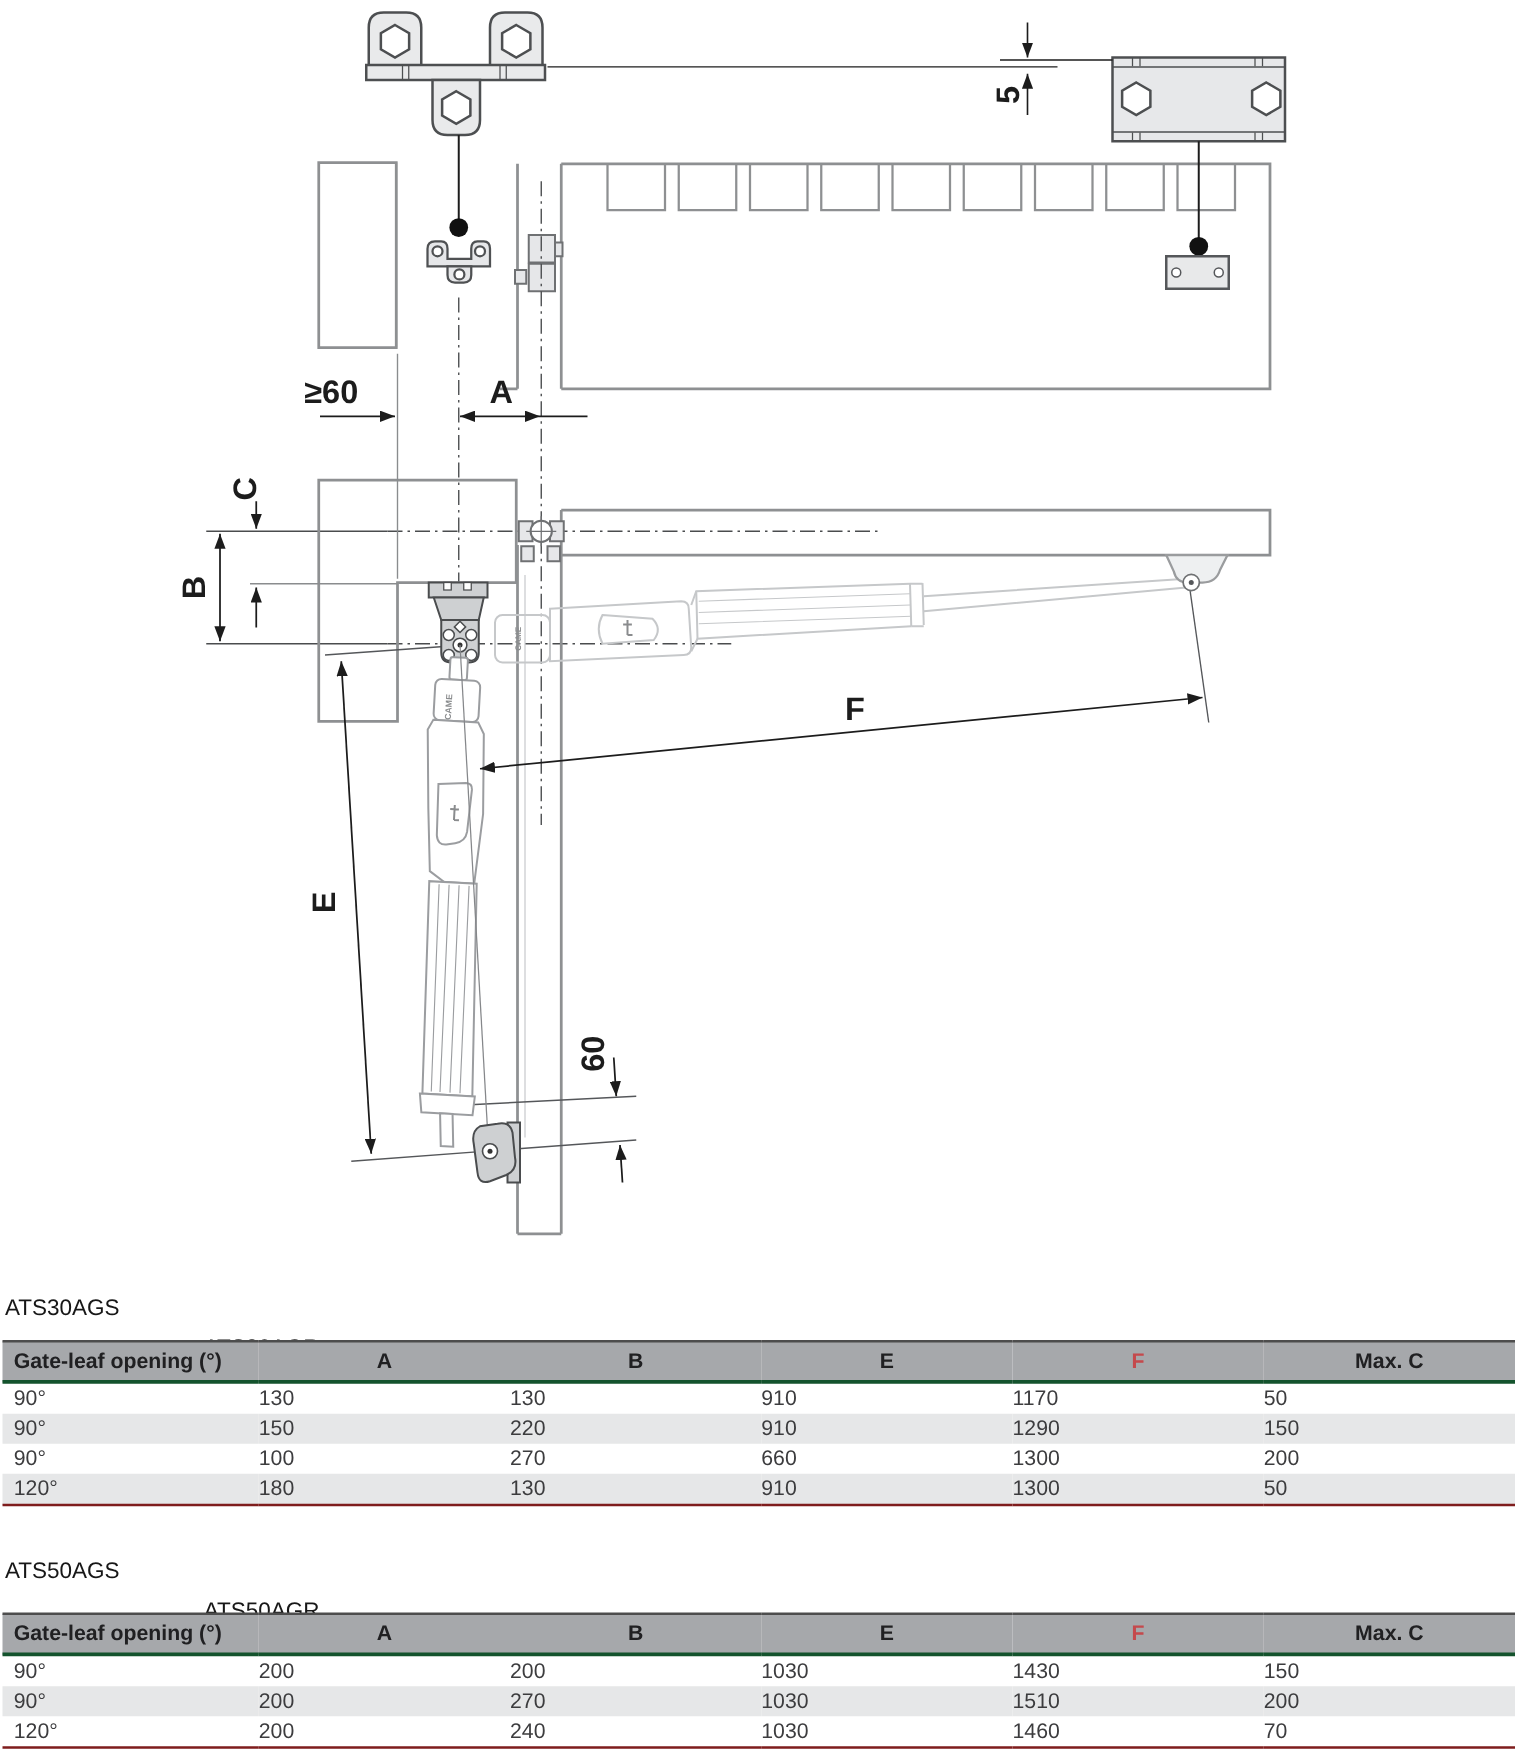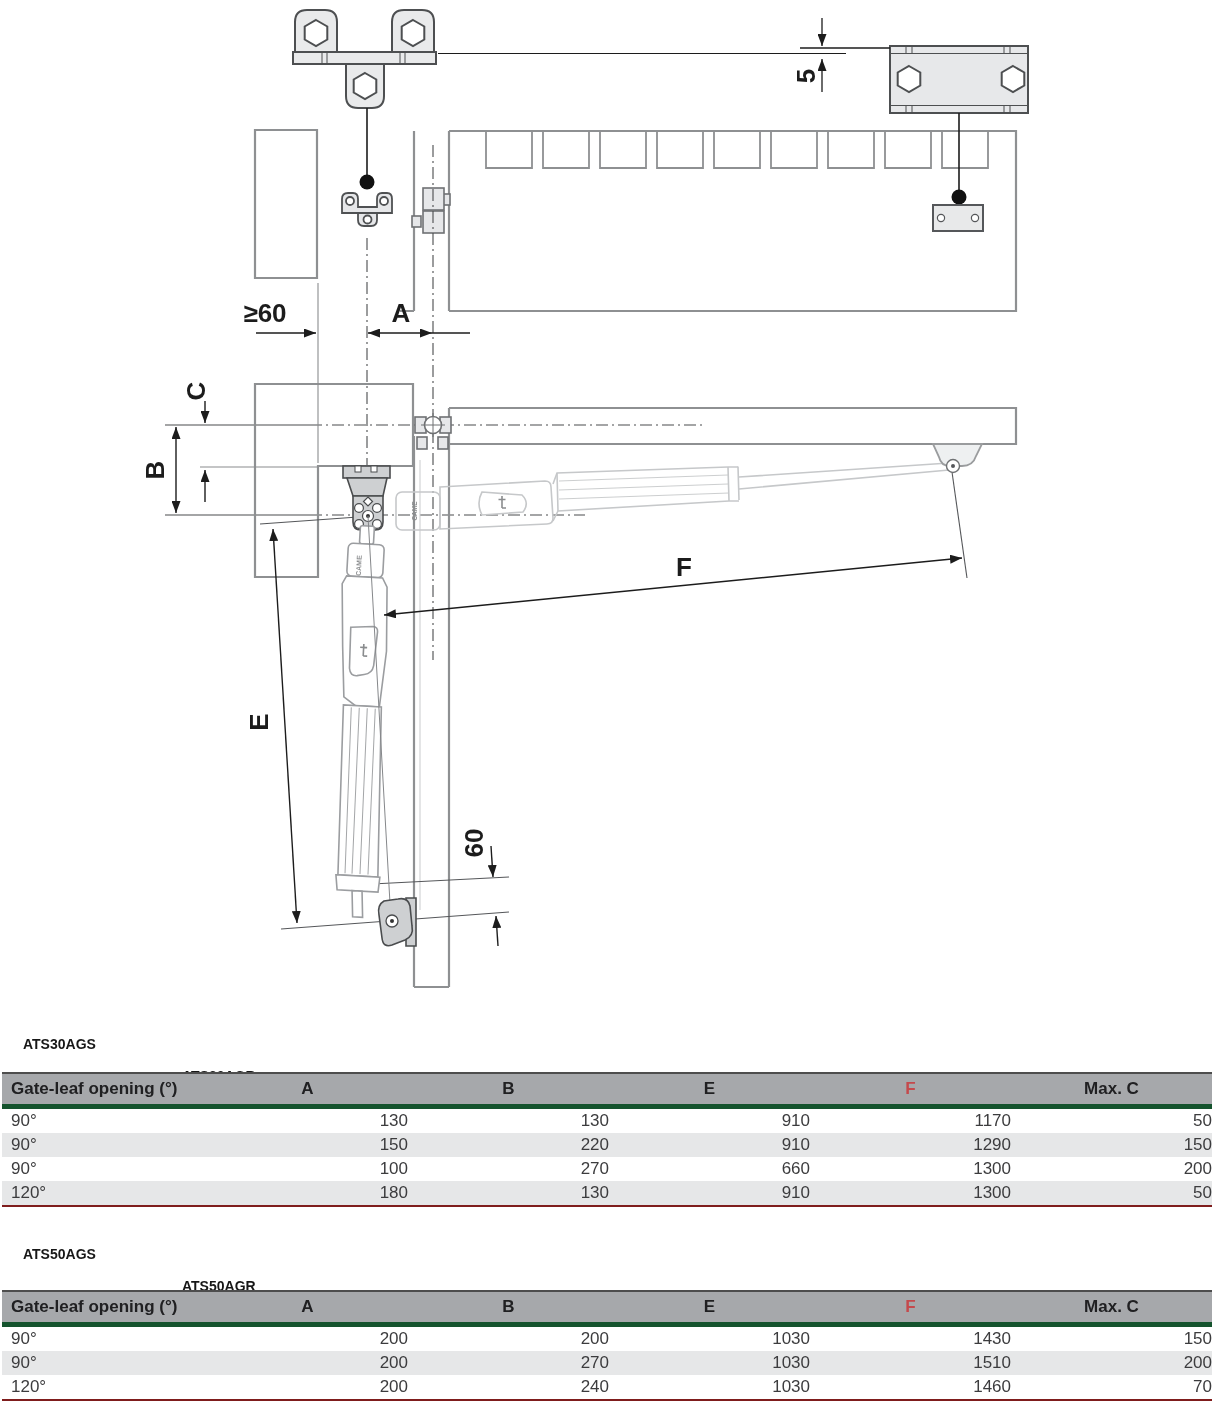--- a/index.html
+++ b/index.html
@@ -2,31 +2,31 @@
 <html style="--accent-red: #c5494c; --header-bg: #a6a8ab; --row-alt: #e6e7e8; --table-text: #3c3c3e;"><head>
 <meta charset="utf-8">
 <style>
   html,body{margin:0;padding:0;background:#fff;}
   .sheet{position:relative;width:1214px;height:1403px;background:#fff;overflow:hidden;
          font-family:"Liberation Sans",sans-serif;}
   svg text{font-family:"Liberation Sans",sans-serif;}
   .dim-label{font-weight:bold;font-size:26px;fill:#1c1c1c;}
   .micro-label{font-weight:bold;fill:#8a8c8e;}
 
-  .model-titles{position:absolute;left:23px;font-size:14px;font-weight:bold;color:#171717;}
+  .model-titles{position:absolute;left:4px;font-size:18px;font-weight:normal;color:#171717;}
   .model-titles .t2{position:absolute;left:159px;top:0;white-space:nowrap;margin-top:32px;}
   .model-titles .t1{white-space:nowrap;}
 
   .dim-table{position:absolute;left:2px;width:1210px;border-collapse:collapse;table-layout:fixed;
              font-size:17px;color:var(--table-text,#3c3c3e);}
   .dim-table th{background:var(--header-bg,#a6a8ab);font-weight:bold;height:30px;
-                border-top:2px solid #4d4d4d;border-bottom:5px solid #14532d;
+                border-top:2px solid #4d4d4d;border-bottom:3px solid #14532d;
                 color:#202022;text-align:center;padding:0;}
   .dim-table th.c1,.dim-table td.c1{text-align:left;padding-left:9px;}
-  .dim-table td{height:24px;text-align:right;padding:0;}
+  .dim-table td{height:24px;text-align:left;padding:0;}
   .dim-table tr.alt td{background:var(--row-alt,#e6e7e8);}
   .dim-table tr.last td{border-bottom:2px solid #7f1d1d;}
   .dim-table th.hdr-red{color:var(--accent-red,#c5494c);}
 </style>
 </head>
 <body>
 
 <div class="sheet">
 
 <svg width="1214" height="1030" viewBox="0 0 1214 1030">

